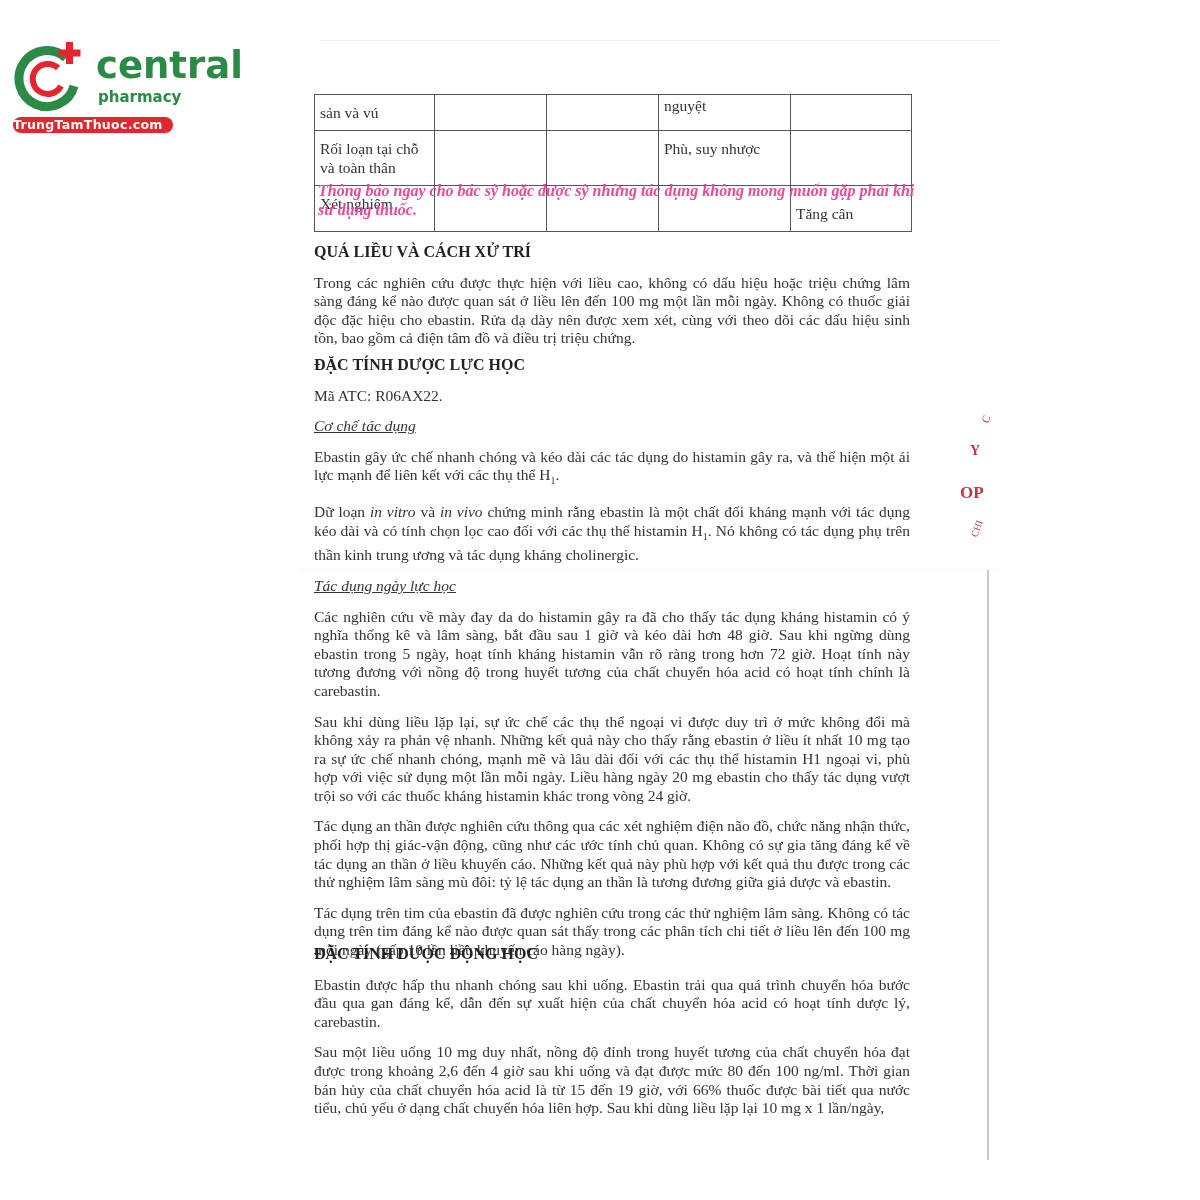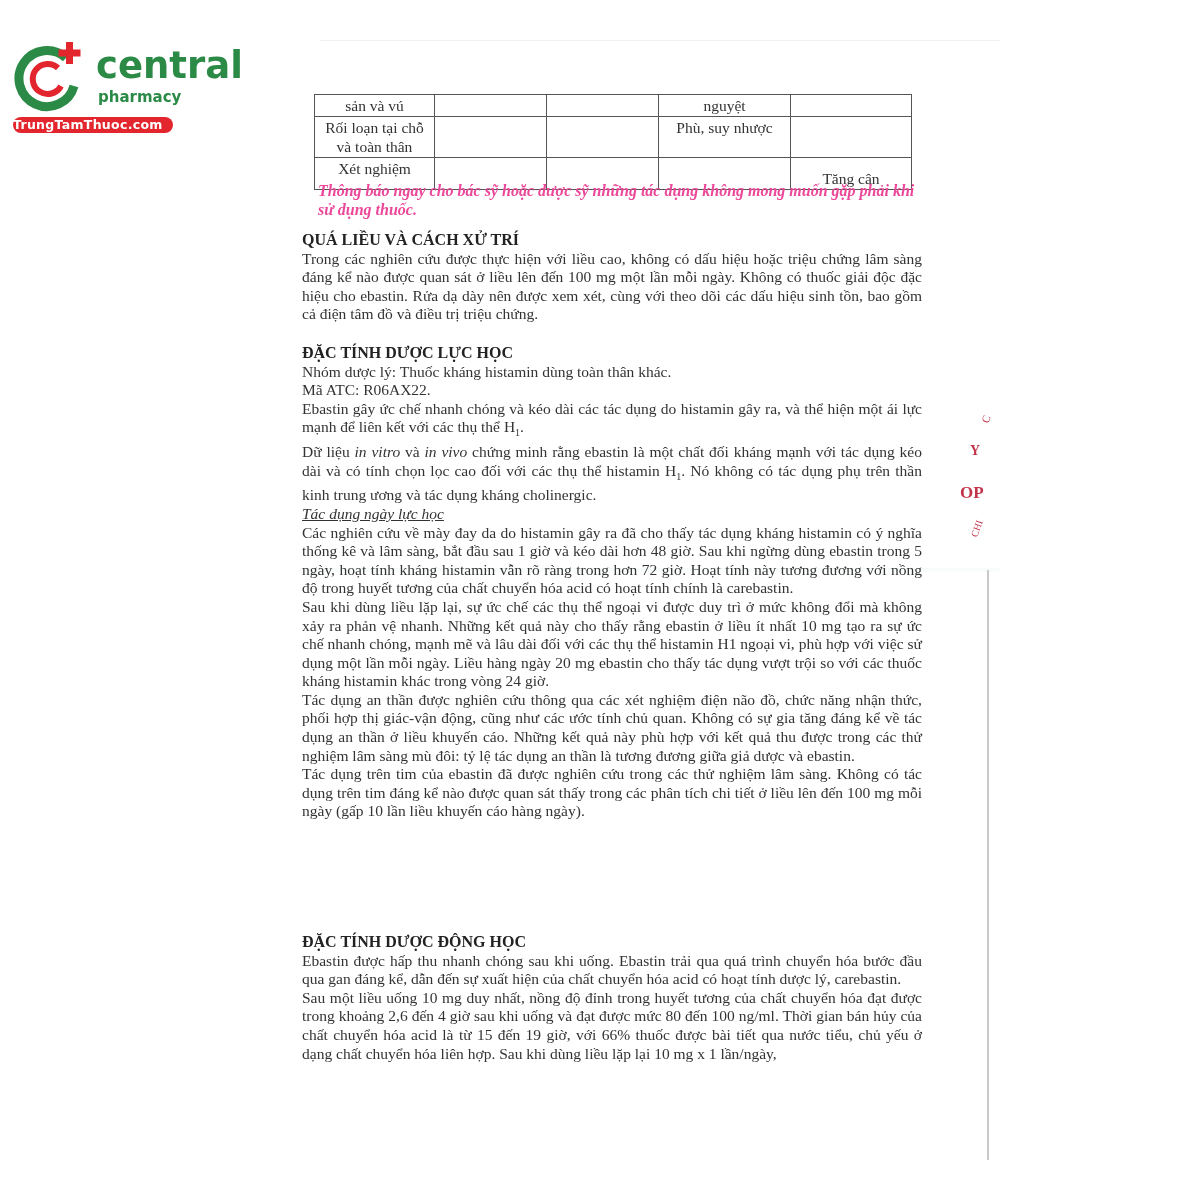--- a/index.html
+++ b/index.html
@@ -14,34 +14,34 @@
   .logo-sub { position: absolute; left: 88px; top: 50px; font-family: "DejaVu Sans", sans-serif; font-weight: bold; font-size: 15px; color: #2b8a46; }
   .logo-pill { position: absolute; left: 3px; top: 79px; width: 160px; height: 16px; border-radius: 8px; background: #e3262e; color: #fff; font-family: "DejaVu Sans", sans-serif; font-weight: bold; font-size: 12.5px; text-align: left; line-height: 16px; letter-spacing: 0.3px; }
 
   
   .scan-top { position: absolute; left: 320px; top: 40px; width: 680px; height: 1px; background: #f0f0f0; }
   .scan-right { position: absolute; left: 987px; top: 570px; width: 2px; height: 590px; background: #c9c9c9; }
   .scan-band { position: absolute; left: 300px; top: 568px; width: 700px; height: 6px; background: linear-gradient(#f6fbf9, #ffffff); }
 
   
   table.adr { position: absolute; left: 314px; top: 94px; border-collapse: collapse; font-size: 15.5px; color: #333; }
-  table.adr td { border: 1px solid #555; padding: 1px 5px; vertical-align: top; line-height: 19px; text-align: center; }
+  table.adr td { border: 1px solid #555; padding: 8px 5px; vertical-align: top; line-height: 19px; }
   table.adr col.c1 { width: 120px; } table.adr col.c2 { width: 112px; } table.adr col.c3 { width: 112px; }
   table.adr col.c4 { width: 132px; } table.adr col.c5 { width: 121px; }
   table.adr tr.r1 td { height: 18px; }
   table.adr tr.r2 td { height: 35px; margin-left: 8px; }
   table.adr tr.r3 td { height: 29px; }
   .valign-bottom { vertical-align: bottom !important; }
 
   .note { position: absolute; left: 318px; top: 181px; width: 610px; font-style: italic; font-weight: bold; font-size: 16px; line-height: 19px; color: #ec4899; }
 
   .text { position: absolute; left: 302px; width: 620px; font-size: 15.5px; line-height: 18.6px; color: #333; text-align: justify; }
   .h { font-weight: bold; font-size: 16px; color: #222; }
   .sub { font-style: italic; text-decoration: underline; }
-  p { margin: 0; }
+  p { margin: 12px; }
   sub { font-size: 10px; }
 
   
   .stamp { position: absolute; left: 960px; top: 405px; width: 50px; height: 150px; color: #c2344a; font-family: "Liberation Serif", serif; }
   .stamp span { position: absolute; }
 </style>
 </head>
 <body>
 
 <div class="logo">
@@ -95,24 +95,24 @@
 
 <div class="note">Thông báo ngay cho bác sỹ hoặc dược sỹ những tác dụng không mong muốn gặp phải khi sử dụng thuốc.</div>
 
 <div class="text" style="top:231px">
   <p class="h">QUÁ LIỀU VÀ CÁCH XỬ TRÍ</p>
   <p>Trong các nghiên cứu được thực hiện với liều cao, không có dấu hiệu hoặc triệu chứng lâm sàng đáng kể nào được quan sát ở liều lên đến 100 mg một lần mỗi ngày. Không có thuốc giải độc đặc hiệu cho ebastin. Rửa dạ dày nên được xem xét, cùng với theo dõi các dấu hiệu sinh tồn, bao gồm cả điện tâm đồ và điều trị triệu chứng.</p>
 </div>
 
 <div class="text" style="top:344px">
   <p class="h">ĐẶC TÍNH DƯỢC LỰC HỌC</p>
-  <p>Nhóm dược lý: Thuốc kháng histamin dùng toàn thân khác.</p>
   <p>Mã ATC: R06AX22.</p>
+  <p class="sub">Cơ chế tác dụng</p>
   <p><span>Ebastin gây ức chế nhanh chóng và kéo dài các tác dụng do histamin gây ra, và thể hiện một ái lực mạnh để liên kết với các thụ thể H</span><sub>1</sub><span>.</span></p>
-  <p><span>Dữ liệu </span><i>in vitro</i><span> và </span><i>in vivo</i><span> chứng minh rằng ebastin là một chất đối kháng mạnh với tác dụng kéo dài và có tính chọn lọc cao đối với các thụ thể histamin H</span><sub>1</sub><span>. Nó không có tác dụng phụ trên thần kinh trung ương và tác dụng kháng cholinergic.</span></p>
+  <p><span>Dữ loạn </span><i>in vitro</i><span> và </span><i>in vivo</i><span> chứng minh rằng ebastin là một chất đối kháng mạnh với tác dụng kéo dài và có tính chọn lọc cao đối với các thụ thể histamin H</span><sub>1</sub><span>. Nó không có tác dụng phụ trên thần kinh trung ương và tác dụng kháng cholinergic.</span></p>
   <p class="sub">Tác dụng ngày lực học</p>
   <p>Các nghiên cứu về mày đay da do histamin gây ra đã cho thấy tác dụng kháng histamin có ý nghĩa thống kê và lâm sàng, bắt đầu sau 1 giờ và kéo dài hơn 48 giờ. Sau khi ngừng dùng ebastin trong 5 ngày, hoạt tính kháng histamin vẫn rõ ràng trong hơn 72 giờ. Hoạt tính này tương đương với nồng độ trong huyết tương của chất chuyển hóa acid có hoạt tính chính là carebastin.</p>
   <p>Sau khi dùng liều lặp lại, sự ức chế các thụ thể ngoại vi được duy trì ở mức không đổi mà không xảy ra phản vệ nhanh. Những kết quả này cho thấy rằng ebastin ở liều ít nhất 10 mg tạo ra sự ức chế nhanh chóng, mạnh mẽ và lâu dài đối với các thụ thể histamin H1 ngoại vi, phù hợp với việc sử dụng một lần mỗi ngày. Liều hàng ngày 20 mg ebastin cho thấy tác dụng vượt trội so với các thuốc kháng histamin khác trong vòng 24 giờ.</p>
   <p>Tác dụng an thần được nghiên cứu thông qua các xét nghiệm điện não đồ, chức năng nhận thức, phối hợp thị giác-vận động, cũng như các ước tính chủ quan. Không có sự gia tăng đáng kể về tác dụng an thần ở liều khuyến cáo. Những kết quả này phù hợp với kết quả thu được trong các thử nghiệm lâm sàng mù đôi: tỷ lệ tác dụng an thần là tương đương giữa giả dược và ebastin.</p>
   <p>Tác dụng trên tim của ebastin đã được nghiên cứu trong các thử nghiệm lâm sàng. Không có tác dụng trên tim đáng kể nào được quan sát thấy trong các phân tích chi tiết ở liều lên đến 100 mg mỗi ngày (gấp 10 lần liều khuyến cáo hàng ngày).</p>
 </div>
 
 <div class="text" style="top:933px">
   <p class="h">ĐẶC TÍNH DƯỢC ĐỘNG HỌC</p>
   <p>Ebastin được hấp thu nhanh chóng sau khi uống. Ebastin trải qua quá trình chuyển hóa bước đầu qua gan đáng kể, dẫn đến sự xuất hiện của chất chuyển hóa acid có hoạt tính dược lý, carebastin.</p>

